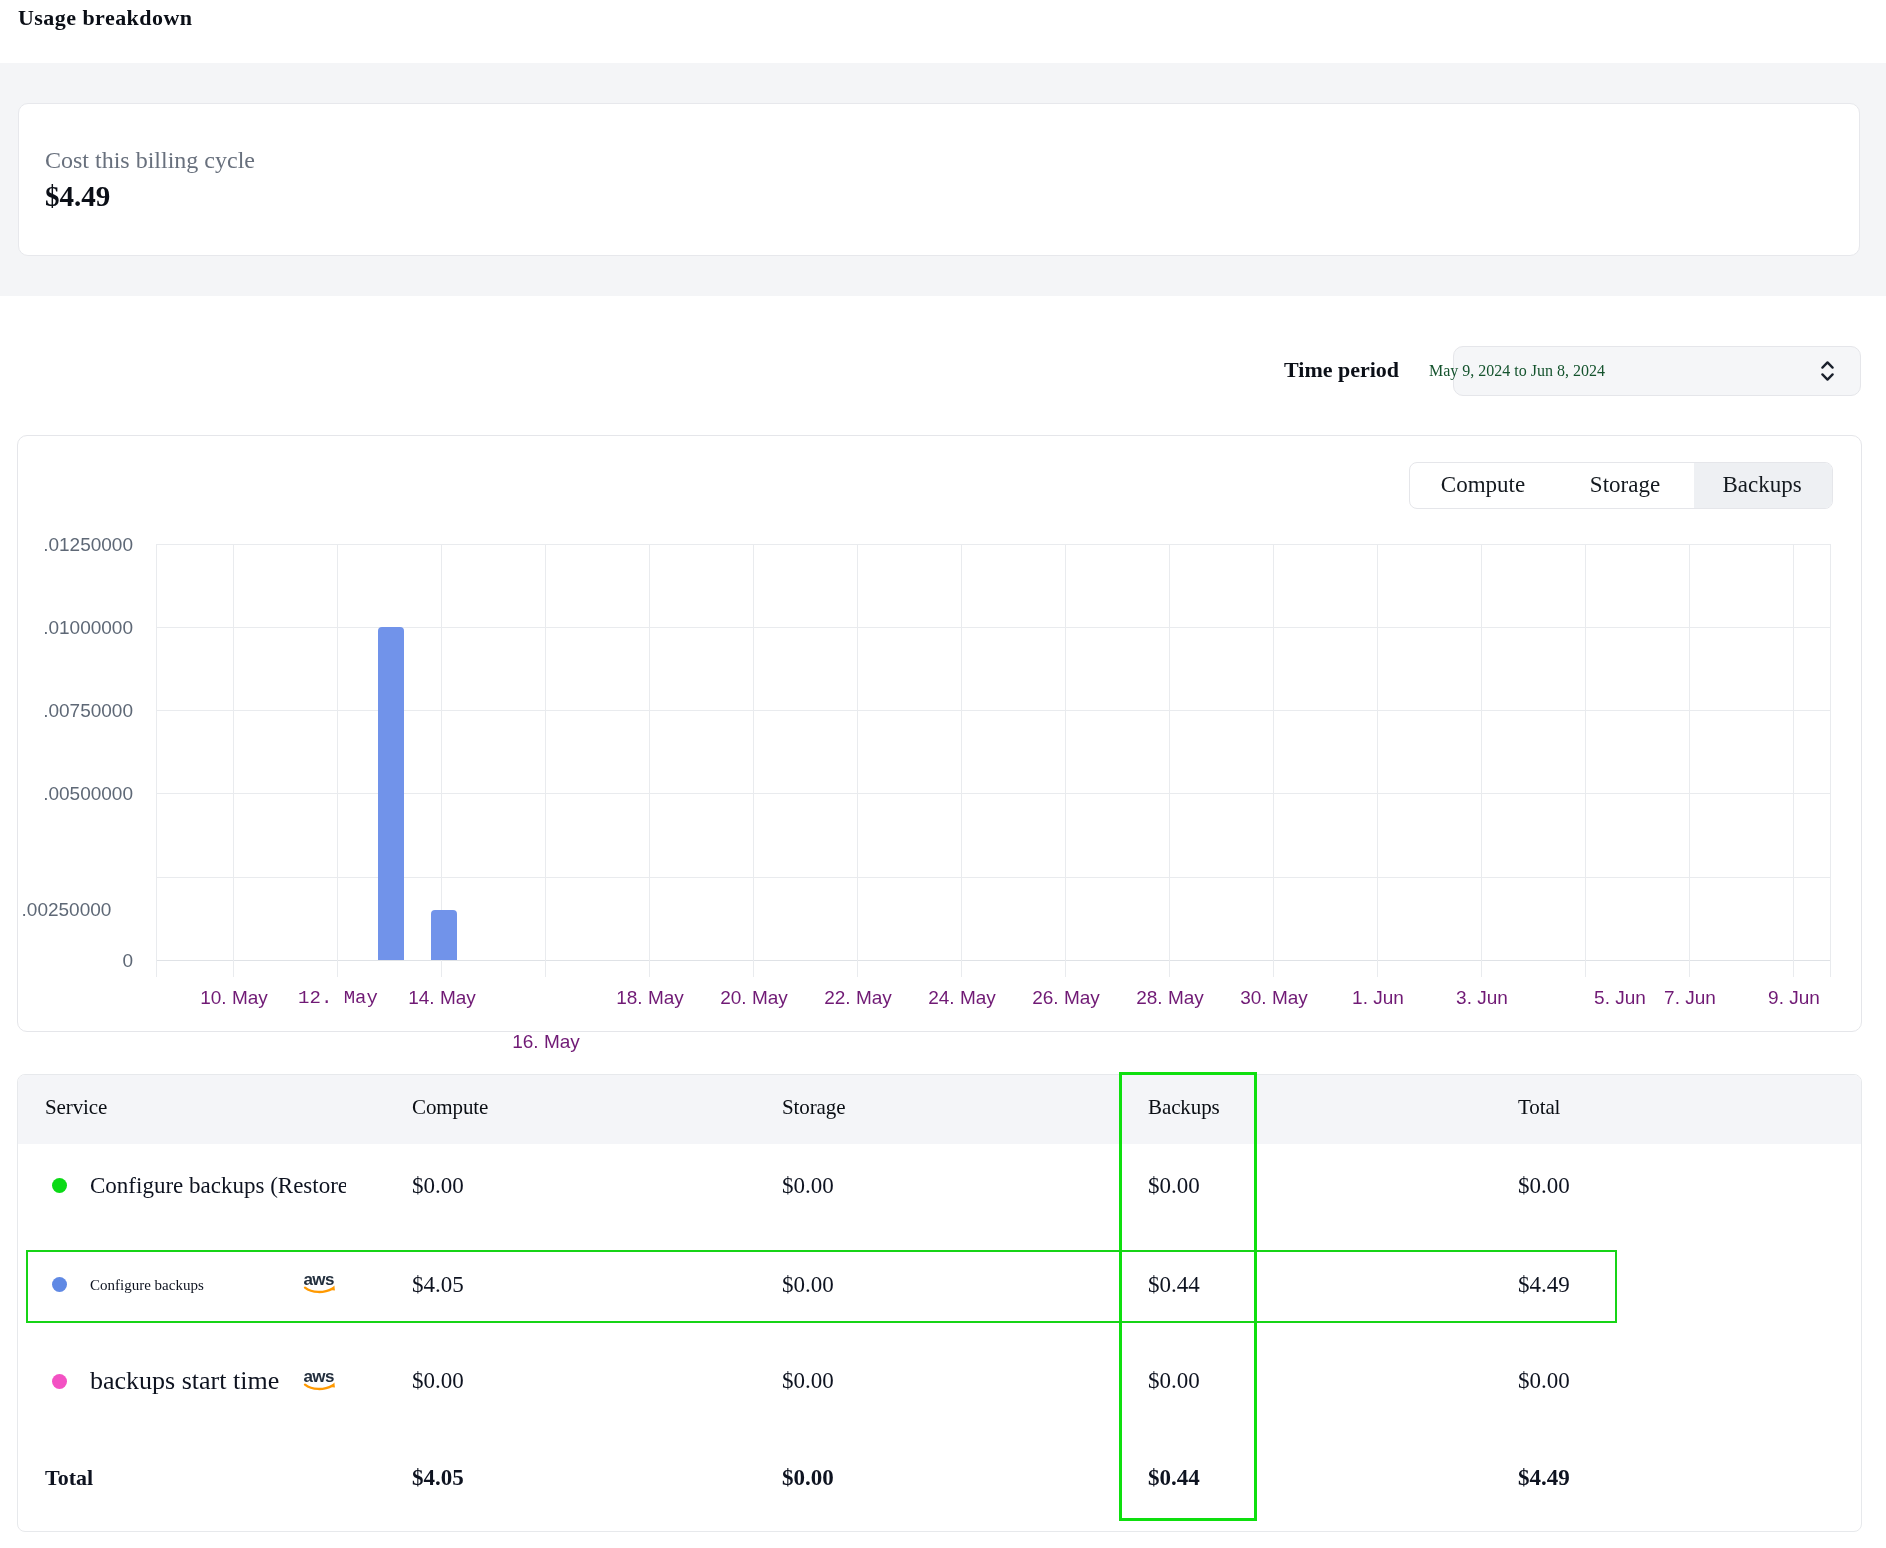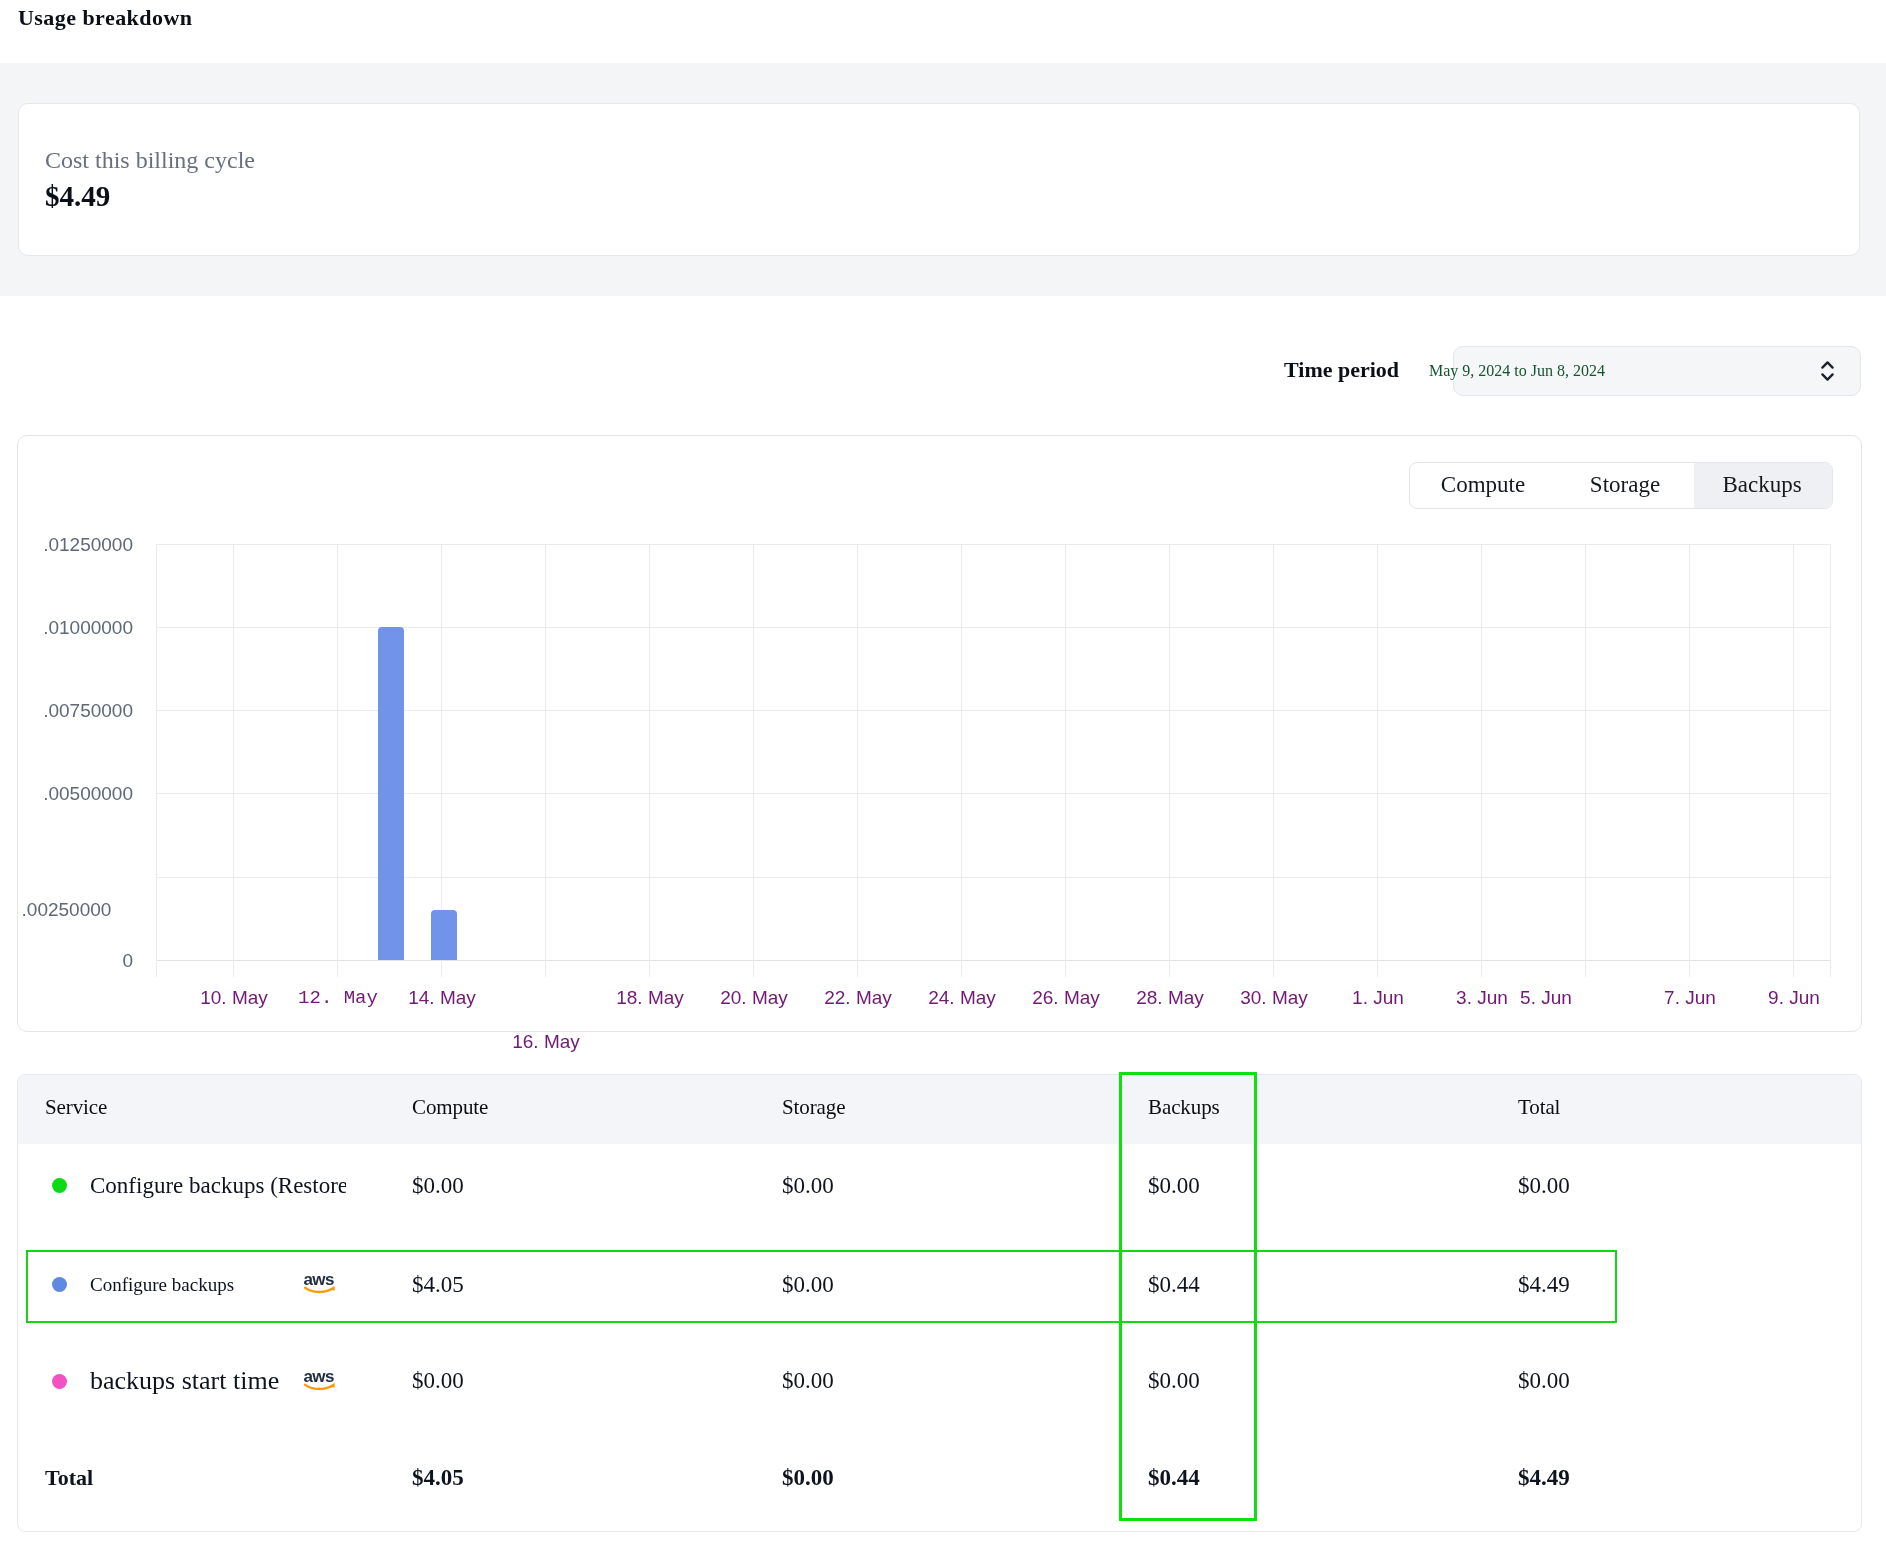--- a/index.html
+++ b/index.html
@@ -82,21 +82,21 @@
 <div class="xlab" style="left:494px; top:1032px;">16. May</div>
 <div class="xlab" style="left:598px; top:988px;">18. May</div>
 <div class="xlab" style="left:702px; top:988px;">20. May</div>
 <div class="xlab" style="left:806px; top:988px;">22. May</div>
 <div class="xlab" style="left:910px; top:988px;">24. May</div>
 <div class="xlab" style="left:1014px; top:988px;">26. May</div>
 <div class="xlab" style="left:1118px; top:988px;">28. May</div>
 <div class="xlab" style="left:1222px; top:988px;">30. May</div>
 <div class="xlab" style="left:1326px; top:988px;">1. Jun</div>
 <div class="xlab" style="left:1430px; top:988px;">3. Jun</div>
-<div class="xlab" style="left:1494px; top:988px;">5. Jun</div>
+<div class="xlab" style="left:1568px; top:988px;">5. Jun</div>
 <div class="xlab" style="left:1638px; top:988px;">7. Jun</div>
 <div class="xlab" style="left:1742px; top:988px;">9. Jun</div>
 
 <div class="bar" style="left:378px; top:627px; width:26px; height:333px;"></div>
 <div class="bar" style="left:431px; top:910px; width:26px; height:50px;"></div>
 
 <div style="position:absolute; left:17px; top:1074px; width:1845px; height:458px; background:#fff; border:1px solid #e7e9ec; border-radius:8px; overflow:hidden;">
   <div style="position:absolute; left:0; top:0; width:100%; height:69px; background:#f4f5f8;"></div>
 </div>
 
@@ -107,21 +107,21 @@
 <div class="t" style="left:1518px;top:1092px; font-size:21px; font-weight:500; color:#0a0e14; letter-spacing:-0.1px;">Total</div>
 
 <div class="dot" style="left:52px; top:1178px; background:#0bda16;"></div>
 <div class="t" style="left:90px; top:1171px; width:256px; overflow:hidden; font-size:23px;">Configure backups (Restore test)</div>
 <div class="t" style="left:412px; top:1171px; font-size:23px;">$0.00</div>
 <div class="t" style="left:782px; top:1171px; font-size:23px;">$0.00</div>
 <div class="t" style="left:1148px;top:1171px; font-size:23px;">$0.00</div>
 <div class="t" style="left:1518px;top:1171px; font-size:23px;">$0.00</div>
 
 <div class="dot" style="left:52px; top:1277px; background:#6089e4;"></div>
-<div class="t" style="left:90px; top:1270px; font-size:19px;">Configure backups</div>
+<div class="t" style="left:90px; top:1270px; font-size:15px;">Configure backups</div>
 <svg style="position:absolute; left:303px; top:1269px;" width="34" height="28" viewBox="0 0 34 28">
   <text x="0.5" y="16" font-family="Liberation Sans" font-size="17" font-weight="bold" letter-spacing="-0.6" fill="#232f3e">aws</text>
   <path d="M2 18.6 C 9 24.2, 21 24.4, 29.5 19.4" fill="none" stroke="#ff9900" stroke-width="2.3" stroke-linecap="round"></path>
   <path d="M31.4 16.6 L31.9 21.6 L26.8 20.9 Z" fill="#ff9900"></path>
 </svg>
 <div class="t" style="left:412px; top:1270px; font-size:23px;">$4.05</div>
 <div class="t" style="left:782px; top:1270px; font-size:23px;">$0.00</div>
 <div class="t" style="left:1148px;top:1270px; font-size:23px;">$0.44</div>
 <div class="t" style="left:1518px;top:1270px; font-size:23px;">$4.49</div>
 

